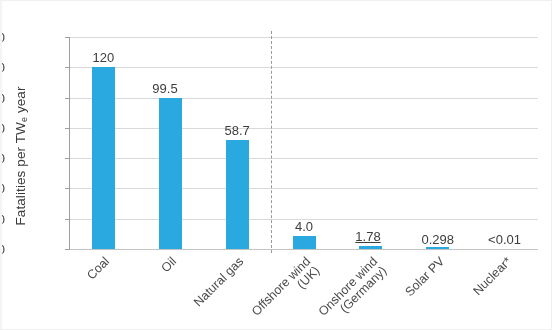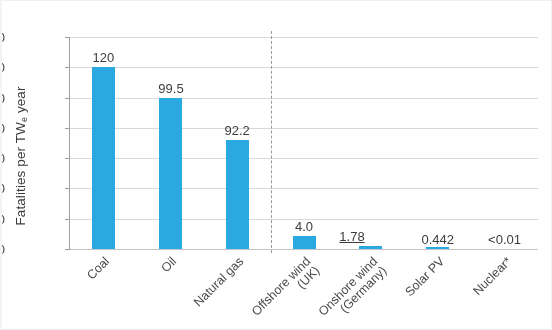--- a/index.html
+++ b/index.html
@@ -177,25 +177,25 @@
         <div class="bar" style="left: 356.214px; width: 23px; height: 2.5px; background: rgb(41, 169, 223);"></div>
         <div class="bar" style="left: 289.357px; width: 23px; height: 3px; background: rgb(41, 169, 223);"></div>
       </div>
   </div>
 
   <div id="divider-holder">
       <div class="divider" style="left: 268.571px; border-left-color: rgb(154, 154, 154);"></div>
     </div>
   <div id="valuelabels">
       <div class="bar-value" style="left: 61.4286px; width: 80px; top: 50.2857px;">120</div>
-      <div class="bar-value" style="left: 129px; width: 80px; top: 81.3286px;">99.5</div>
-      <div class="bar-value" style="left: 195.143px; width: 80px; top: 123.123px;">92.2</div>
+      <div class="bar-value" style="left: 123px; width: 80px; top: 81.3286px;">99.5</div>
+      <div class="bar-value" style="left: 195.143px; width: 80px; top: 123.123px;">58.7</div>
       <div class="bar-value" style="left: 262px; width: 80px; top: 219.129px;">4.0</div>
-      <div class="bar-value" style="left: 310px; width: 80px; top: 229.305px; text-decoration: underline;">1.78</div>
-      <div class="bar-value" style="left: 395.714px; width: 80px; top: 231.629px;">0.442</div>
+      <div class="bar-value" style="left: 326px; width: 80px; top: 229.305px; text-decoration: underline;">1.78</div>
+      <div class="bar-value" style="left: 395.714px; width: 80px; top: 231.629px;">0.298</div>
       <div class="bar-value" style="left: 462.571px; width: 80px; top: 231.985px;">&lt;0.01</div>
     </div>
   <div id="catlabels">
       <div class="cat-label" style="left: -58.5714px; width: 160px; top: 254px;">
         <div>Coal</div>
       </div>
       <div class="cat-label" style="left: 8.28571px; width: 160px; top: 254px;">
         <div>Oil</div>
       </div>
       <div class="cat-label" style="left: 75.1429px; width: 160px; top: 254px;">

